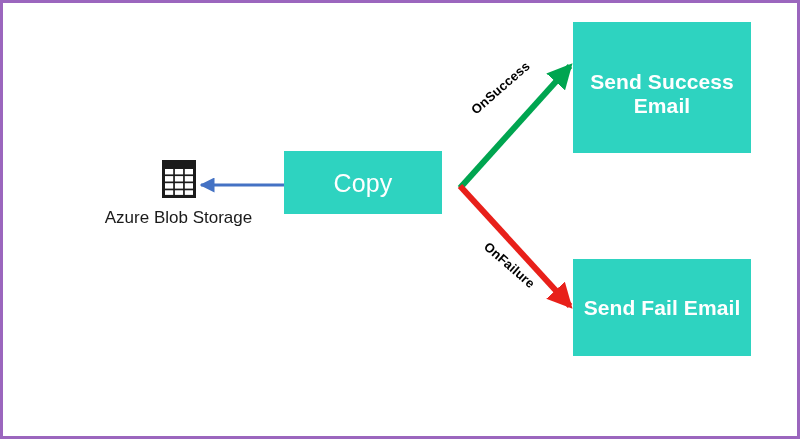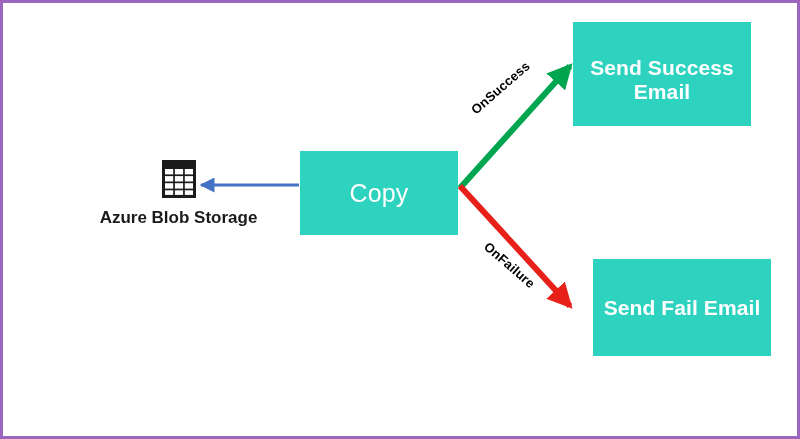--- a/index.html
+++ b/index.html
@@ -40,39 +40,39 @@
     display: flex;
     flex-direction: column;
     align-items: center;
     justify-content: center;
     text-align: center;
     line-height: 1.12;
     box-sizing: border-box;
   }
 
   #copy-activity-box {
-    left: 297px;
+    left: 281px;
     top: 148px;
     width: 158px;
-    height: 84px;
+    height: 63px;
   }
   #copy-activity-box .box-title {
     font-size: 25px;
     font-weight: 400;
   }
 
   #send-success-email-box {
     left: 570px;
     top: 19px;
     width: 178px;
-    height: 104px;
+    height: 131px;
     padding-top: 12px;
   }
   #send-fail-email-box {
-    left: 590px;
+    left: 570px;
     top: 256px;
     width: 178px;
     height: 97px;
   }
 
   .box-title {
     font-size: 21px;
     font-weight: 600;
     letter-spacing: 0.1px;
   }
@@ -96,21 +96,21 @@
   #blob-storage-icon {
     width: 36px;
     height: 40px;
     display: block;
   }
   #blob-storage-label {
     margin-top: 9px;
     font-size: 17px;
     color: #1a1a1a;
     white-space: nowrap;
-    font-weight: 700;
+    font-weight: 400;
   }
 
   
   .edge-label {
     position: absolute;
     font-size: 13px;
     font-weight: 700;
     color: #000000;
     white-space: nowrap;
     letter-spacing: 0.2px;

